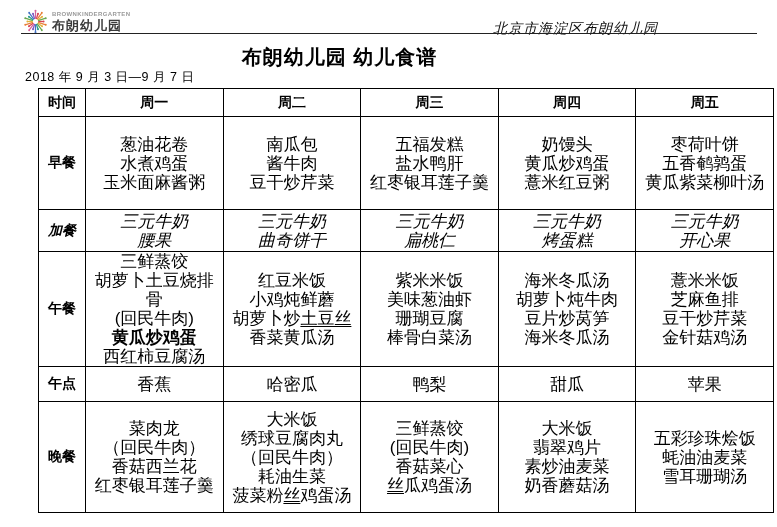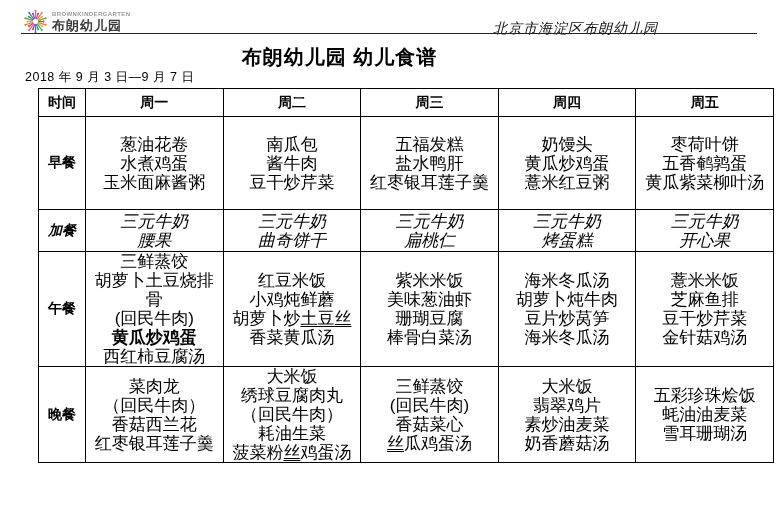--- a/index.html
+++ b/index.html
@@ -207,20 +207,38 @@
             <div>海米冬瓜汤</div>
           </td>
           <td>
             <div>薏米米饭</div>
             <div>芝麻鱼排</div>
             <div>豆干炒芹菜</div>
             <div>金针菇鸡汤</div>
           </td>
         </tr>
         <tr>
+          <th>午点</th>
+          <td>
+            <div>香蕉</div>
+          </td>
+          <td>
+            <div>哈密瓜</div>
+          </td>
+          <td>
+            <div>鸭梨</div>
+          </td>
+          <td>
+            <div>甜瓜</div>
+          </td>
+          <td>
+            <div>苹果</div>
+          </td>
+        </tr>
+        <tr>
           <th>晚餐</th>
           <td>
             <div>菜肉龙</div>
             <div>（回民牛肉）</div>
             <div>香菇西兰花</div>
             <div>红枣银耳莲子羹</div>
           </td>
           <td>
             <div>大米饭</div>
             <div>绣球豆腐肉丸</div>

